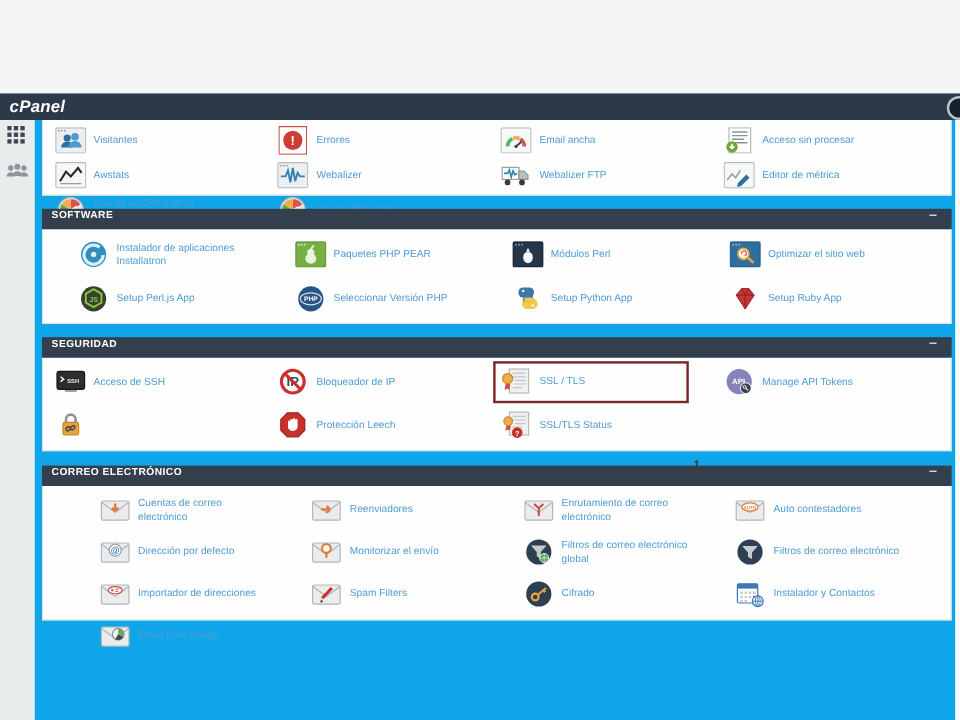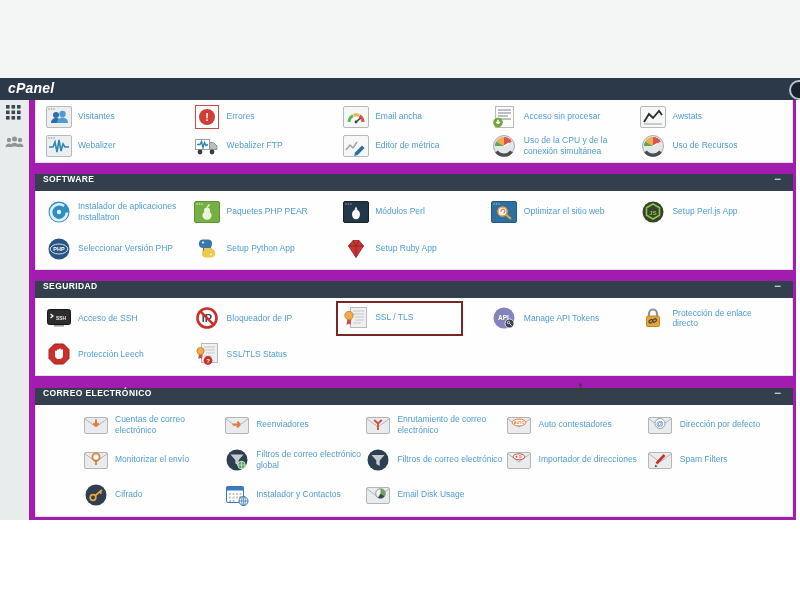--- a/index.html
+++ b/index.html
@@ -1,44 +1,44 @@
 <!DOCTYPE html>
 <html><head>
 <meta charset="utf-8">
 <style>
   html,body{margin:0;padding:0;}
-  .stage{position:relative;width:800px;height:520px;overflow:hidden;
-    background:#a21caf;font-family:"Liberation Sans",sans-serif;}
+  .stage{position:relative;width:800px;height:600px;overflow:hidden;
+    background:#0ea5e9;font-family:"Liberation Sans",sans-serif;}
   .topband{position:absolute;left:0;top:0;width:800px;height:78px;background:#f4f6f6;}
   .appbar{position:absolute;left:0;top:78px;width:800px;height:22px;background:#2b3949;z-index:5;}
   .logo{position:absolute;left:8px;top:2px;color:#fff;font-style:italic;font-weight:700;
     font-size:14px;letter-spacing:.2px;}
   .hdr-avatar{position:absolute;right:-9px;top:2px;width:16px;height:16px;border-radius:50%;
     background:#18222e;border:2px solid #b7c3cd;}
   .rightstrip{position:absolute;right:0;top:100px;width:4px;height:500px;background:#fafbfb;}
   .sidebar{position:absolute;left:0;top:100px;width:29px;height:500px;background:#e9eced;}
   .sb-ic{position:absolute;left:6px;}
   .panel{position:absolute;left:35px;width:758px;background:#fefefe;
     border:1px solid #e0e3e5;border-top:none;box-sizing:border-box;}
   .secbar{position:absolute;left:35px;width:758px;height:17px;background:#333f4d;
     color:#fff;display:flex;box-sizing:border-box;padding:0 12px 0 8px;z-index:2;}
   .secbar .ttl{font-size:8.5px;font-weight:700;letter-spacing:.4px;}
   .secbar .minus{margin-left:auto;font-size:12px;line-height:10px;cursor:pointer;}
-  .grid{display:grid;grid-template-columns:repeat(5,1fr);align-items:center;
+  .grid{display:grid;grid-template-columns:repeat(4,1fr);align-items:center;
     padding:2px 4px 2px 9px;height:100%;box-sizing:border-box;}
   .item{display:flex;align-items:center;gap:6px;min-width:0;}
   .ic{flex:0 0 auto;width:27px;height:24px;display:flex;align-items:center;justify-content:center;}
   .lbl{font-size:8.5px;line-height:1.2;color:#4f9cd4;max-width:106px;}
   .item.hl{border:2px solid #7a2626;padding:3px 6px 4px 4px;margin:-5px 28px -5px -6px;}
   .cursor{position:absolute;left:573px;top:383px;z-index:9;}
   #metrics-panel{top:100px;height:63px;}
   #metrics-panel .grid{grid-auto-rows:29px;}
   #software-bar{top:174px;}
   #software-panel{top:191px;height:79px;}
-  #software-panel .grid{grid-auto-rows:37px;}
+  #software-panel .grid{grid-auto-rows:37px;margin-left:19px;}
   #security-bar{top:281px;}
   #security-panel{top:298px;height:78px;}
   #security-panel .grid{grid-auto-rows:36px;}
   #email-bar{top:388px;}
   #email-panel{top:405px;height:112px;padding-left:37px;}
   #email-panel .grid{grid-auto-rows:35px;}
 </style>
 </head>
 <body>
 
@@ -373,21 +373,20 @@
         <span class="ic">
           <svg width="24" height="24" viewBox="0 0 24 24">
               <path d="M8 10V7.5a4 4 0 0 1 8 0V10" fill="none" stroke="#8d9499" stroke-width="2.2"></path>
               <rect x="5.5" y="10" width="13" height="10.5" rx="1.5" fill="#e8a33d" stroke="#c9871f"></rect>
               <g stroke="#4a4a4a" stroke-width="1.3" fill="none">
                 <rect x="7.8" y="14" width="4" height="2.6" rx="1.3" transform="rotate(-35 9.8 15.3)"></rect>
                 <rect x="11.6" y="13.2" width="4" height="2.6" rx="1.3" transform="rotate(-35 13.6 14.5)"></rect>
               </g>
             </svg>
         </span>
-        <span class="lbl">Protección de enlace directo</span>
       </div>
       <div class="item">
         <span class="ic">
           <svg width="24" height="24" viewBox="0 0 24 24">
               <polygon points="7.5,2 16.5,2 22,7.5 22,16.5 16.5,22 7.5,22 2,16.5 2,7.5" fill="#c9302c" stroke="#9c241f"></polygon>
               <path d="M8 14.5V9.5a1 1 0 0 1 2 0V8.2a1 1 0 0 1 2 0V7.6a1 1 0 0 1 2 0v.6a1 1 0 0 1 2 0v5.3c0 2.3-1.6 3.6-4 3.6-2.1 0-3.3-.9-4-2.6z" fill="#fff"></path>
             </svg>
         </span>
         <span class="lbl">Protección Leech</span>
       </div>

